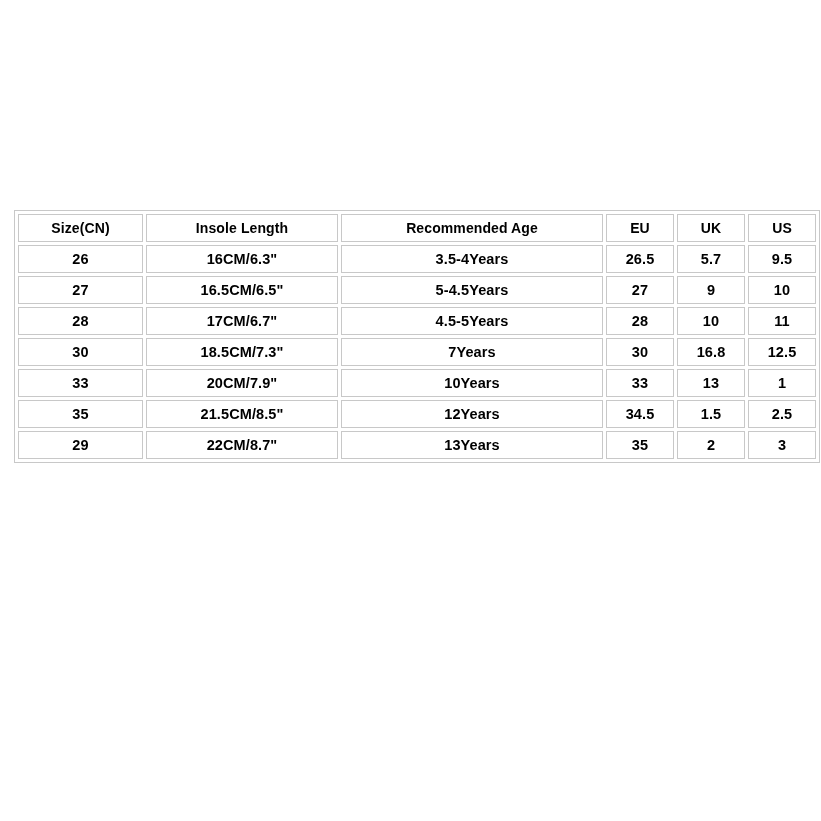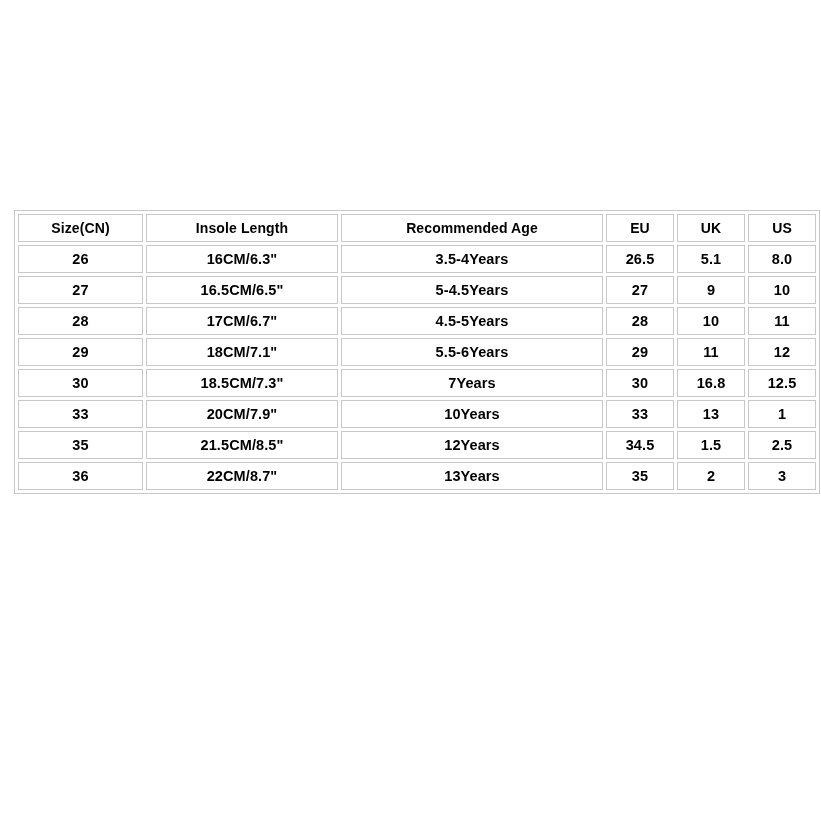--- a/index.html
+++ b/index.html
@@ -83,46 +83,38 @@
             <td>UK</td>
             <td>US</td>
           </tr>
       </thead>
       <tbody id="table-body">
           <tr>
             <td>26</td>
             <td>16CM/6.3"</td>
             <td>3.5-4Years</td>
             <td>26.5</td>
-            <td>5.1</td>
-            <td>8.0</td>
+            <td>5.7</td>
+            <td>9.5</td>
           </tr>
           <tr>
             <td>27</td>
             <td>16.5CM/6.5"</td>
             <td>5-4.5Years</td>
             <td>27</td>
             <td>9</td>
             <td>10</td>
           </tr>
           <tr>
             <td>28</td>
             <td>17CM/6.7"</td>
             <td>4.5-5Years</td>
             <td>28</td>
             <td>10</td>
             <td>11</td>
-          </tr>
-          <tr>
-            <td>29</td>
-            <td>18CM/7.1"</td>
-            <td>5.5-6Years</td>
-            <td>29</td>
-            <td>11</td>
-            <td>12</td>
           </tr>
           <tr>
             <td>30</td>
             <td>18.5CM/7.3"</td>
             <td>7Years</td>
             <td>30</td>
             <td>16.8</td>
             <td>12.5</td>
           </tr>
           <tr>
@@ -135,21 +127,21 @@
           </tr>
           <tr>
             <td>35</td>
             <td>21.5CM/8.5"</td>
             <td>12Years</td>
             <td>34.5</td>
             <td>1.5</td>
             <td>2.5</td>
           </tr>
           <tr>
-            <td>36</td>
+            <td>29</td>
             <td>22CM/8.7"</td>
             <td>13Years</td>
             <td>35</td>
             <td>2</td>
             <td>3</td>
           </tr>
         </tbody>
     </table>
   </div>
 </div>

